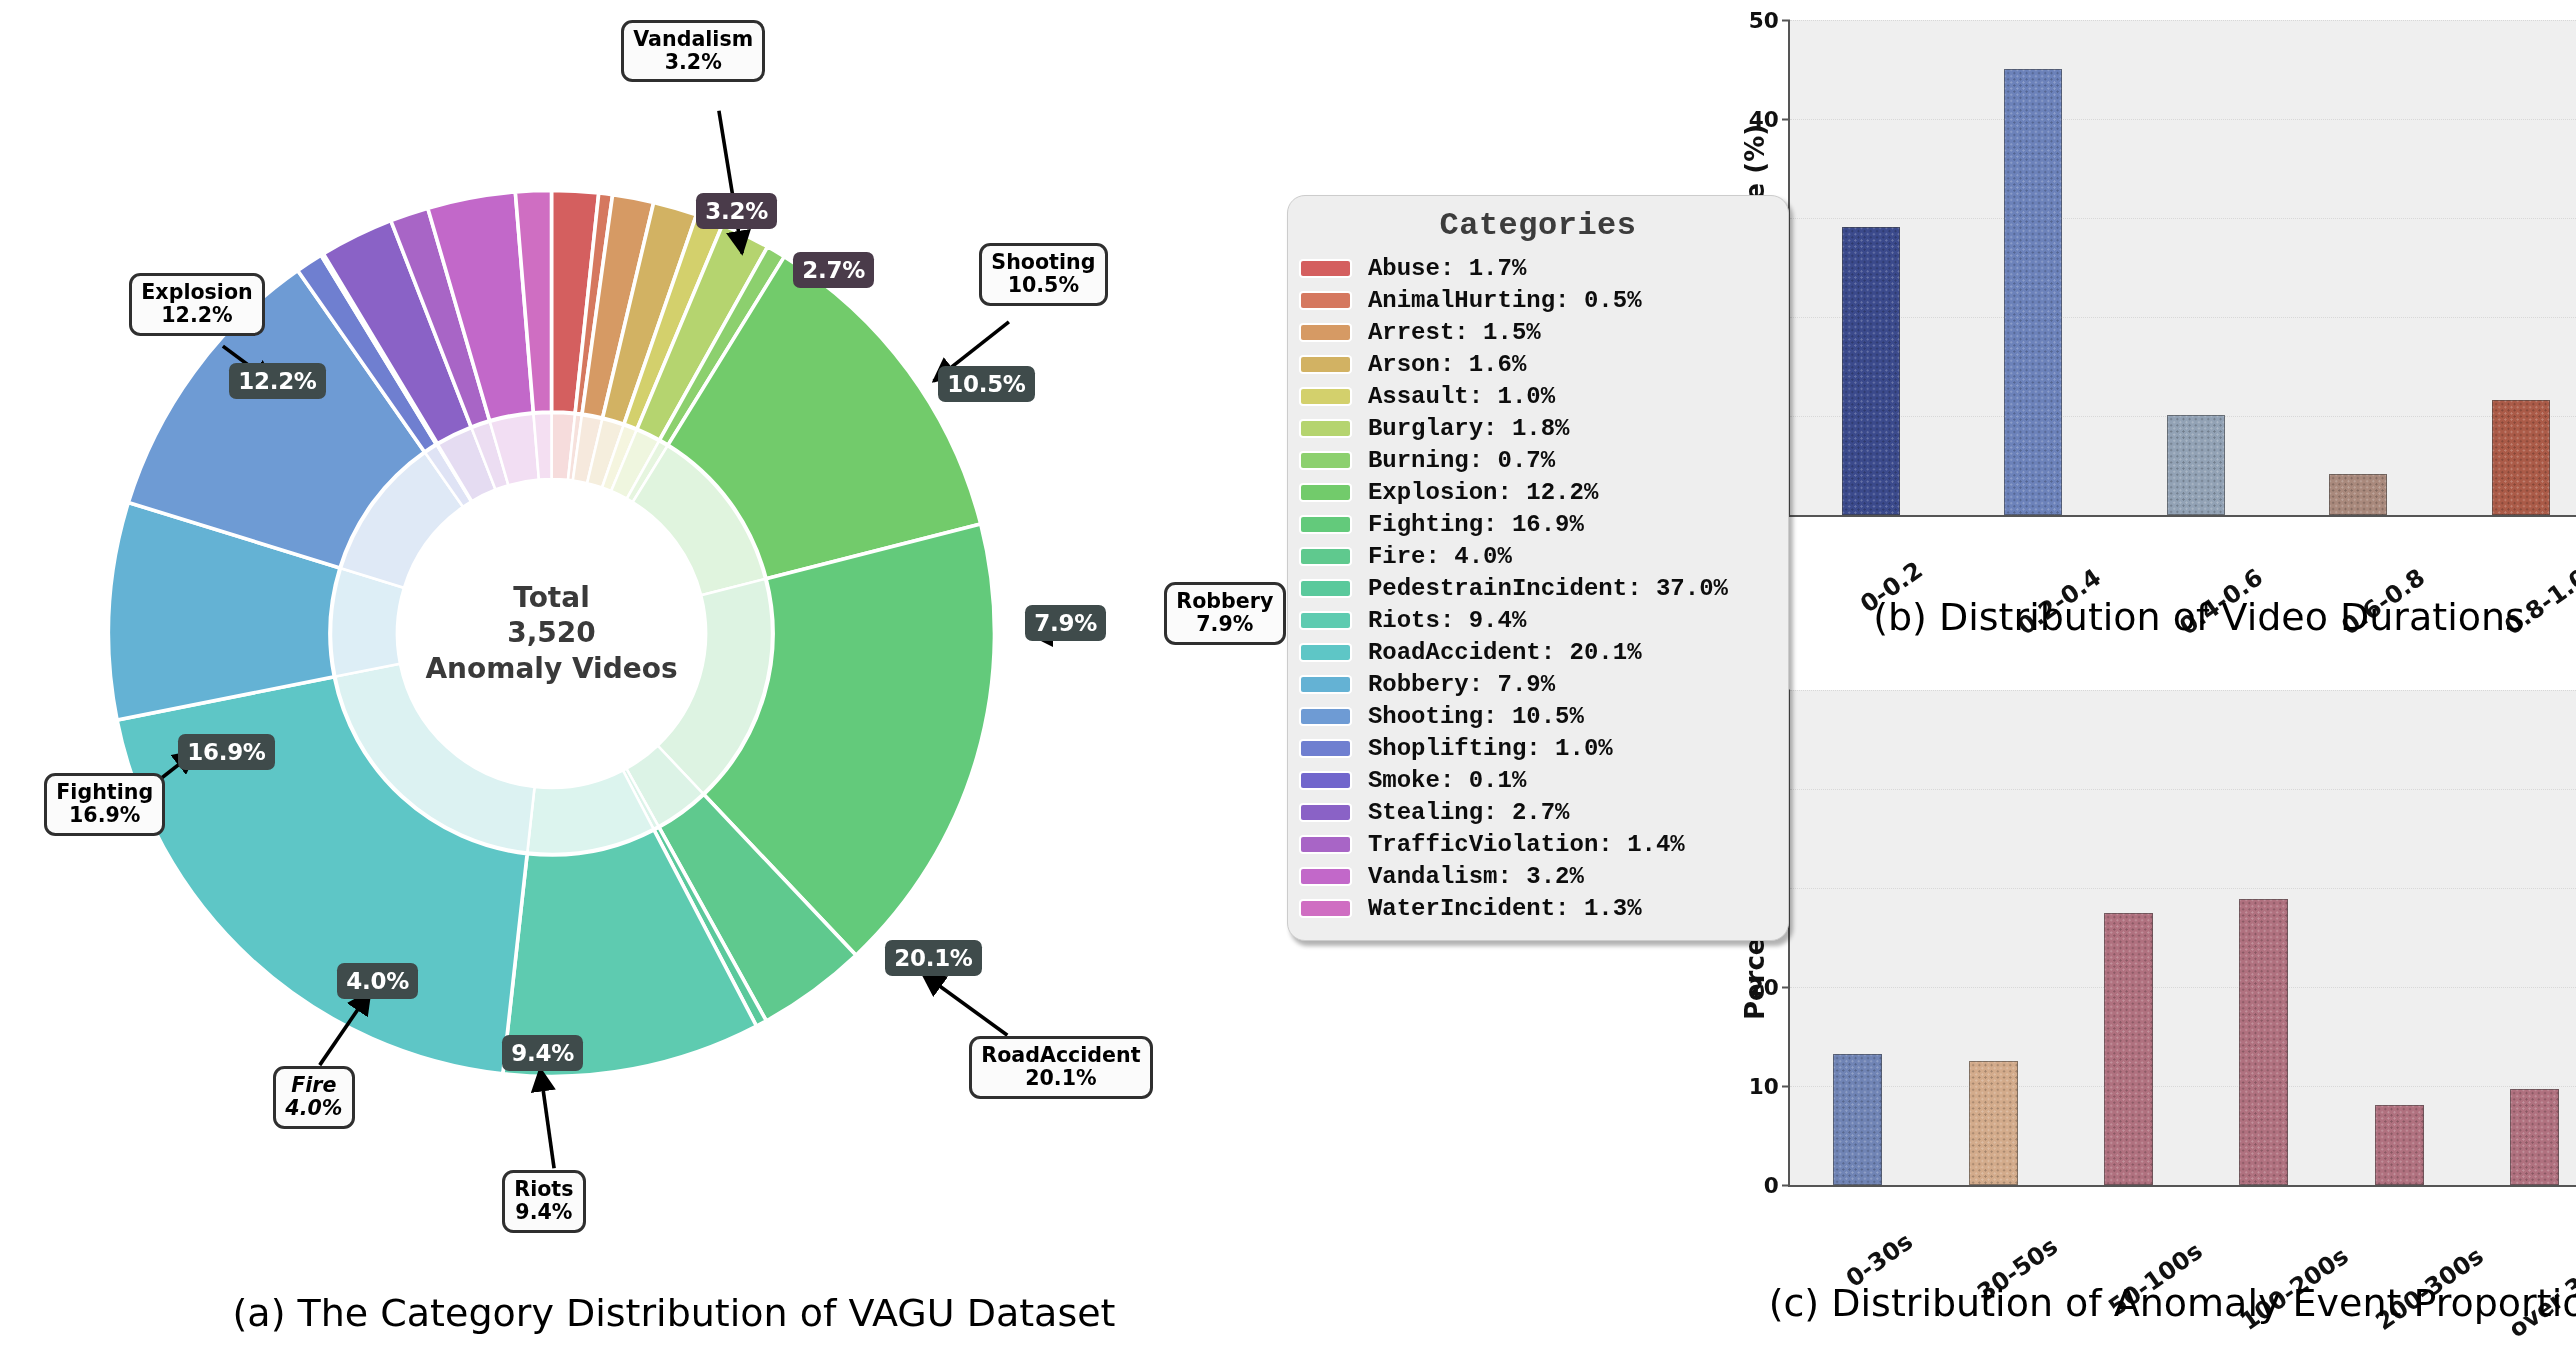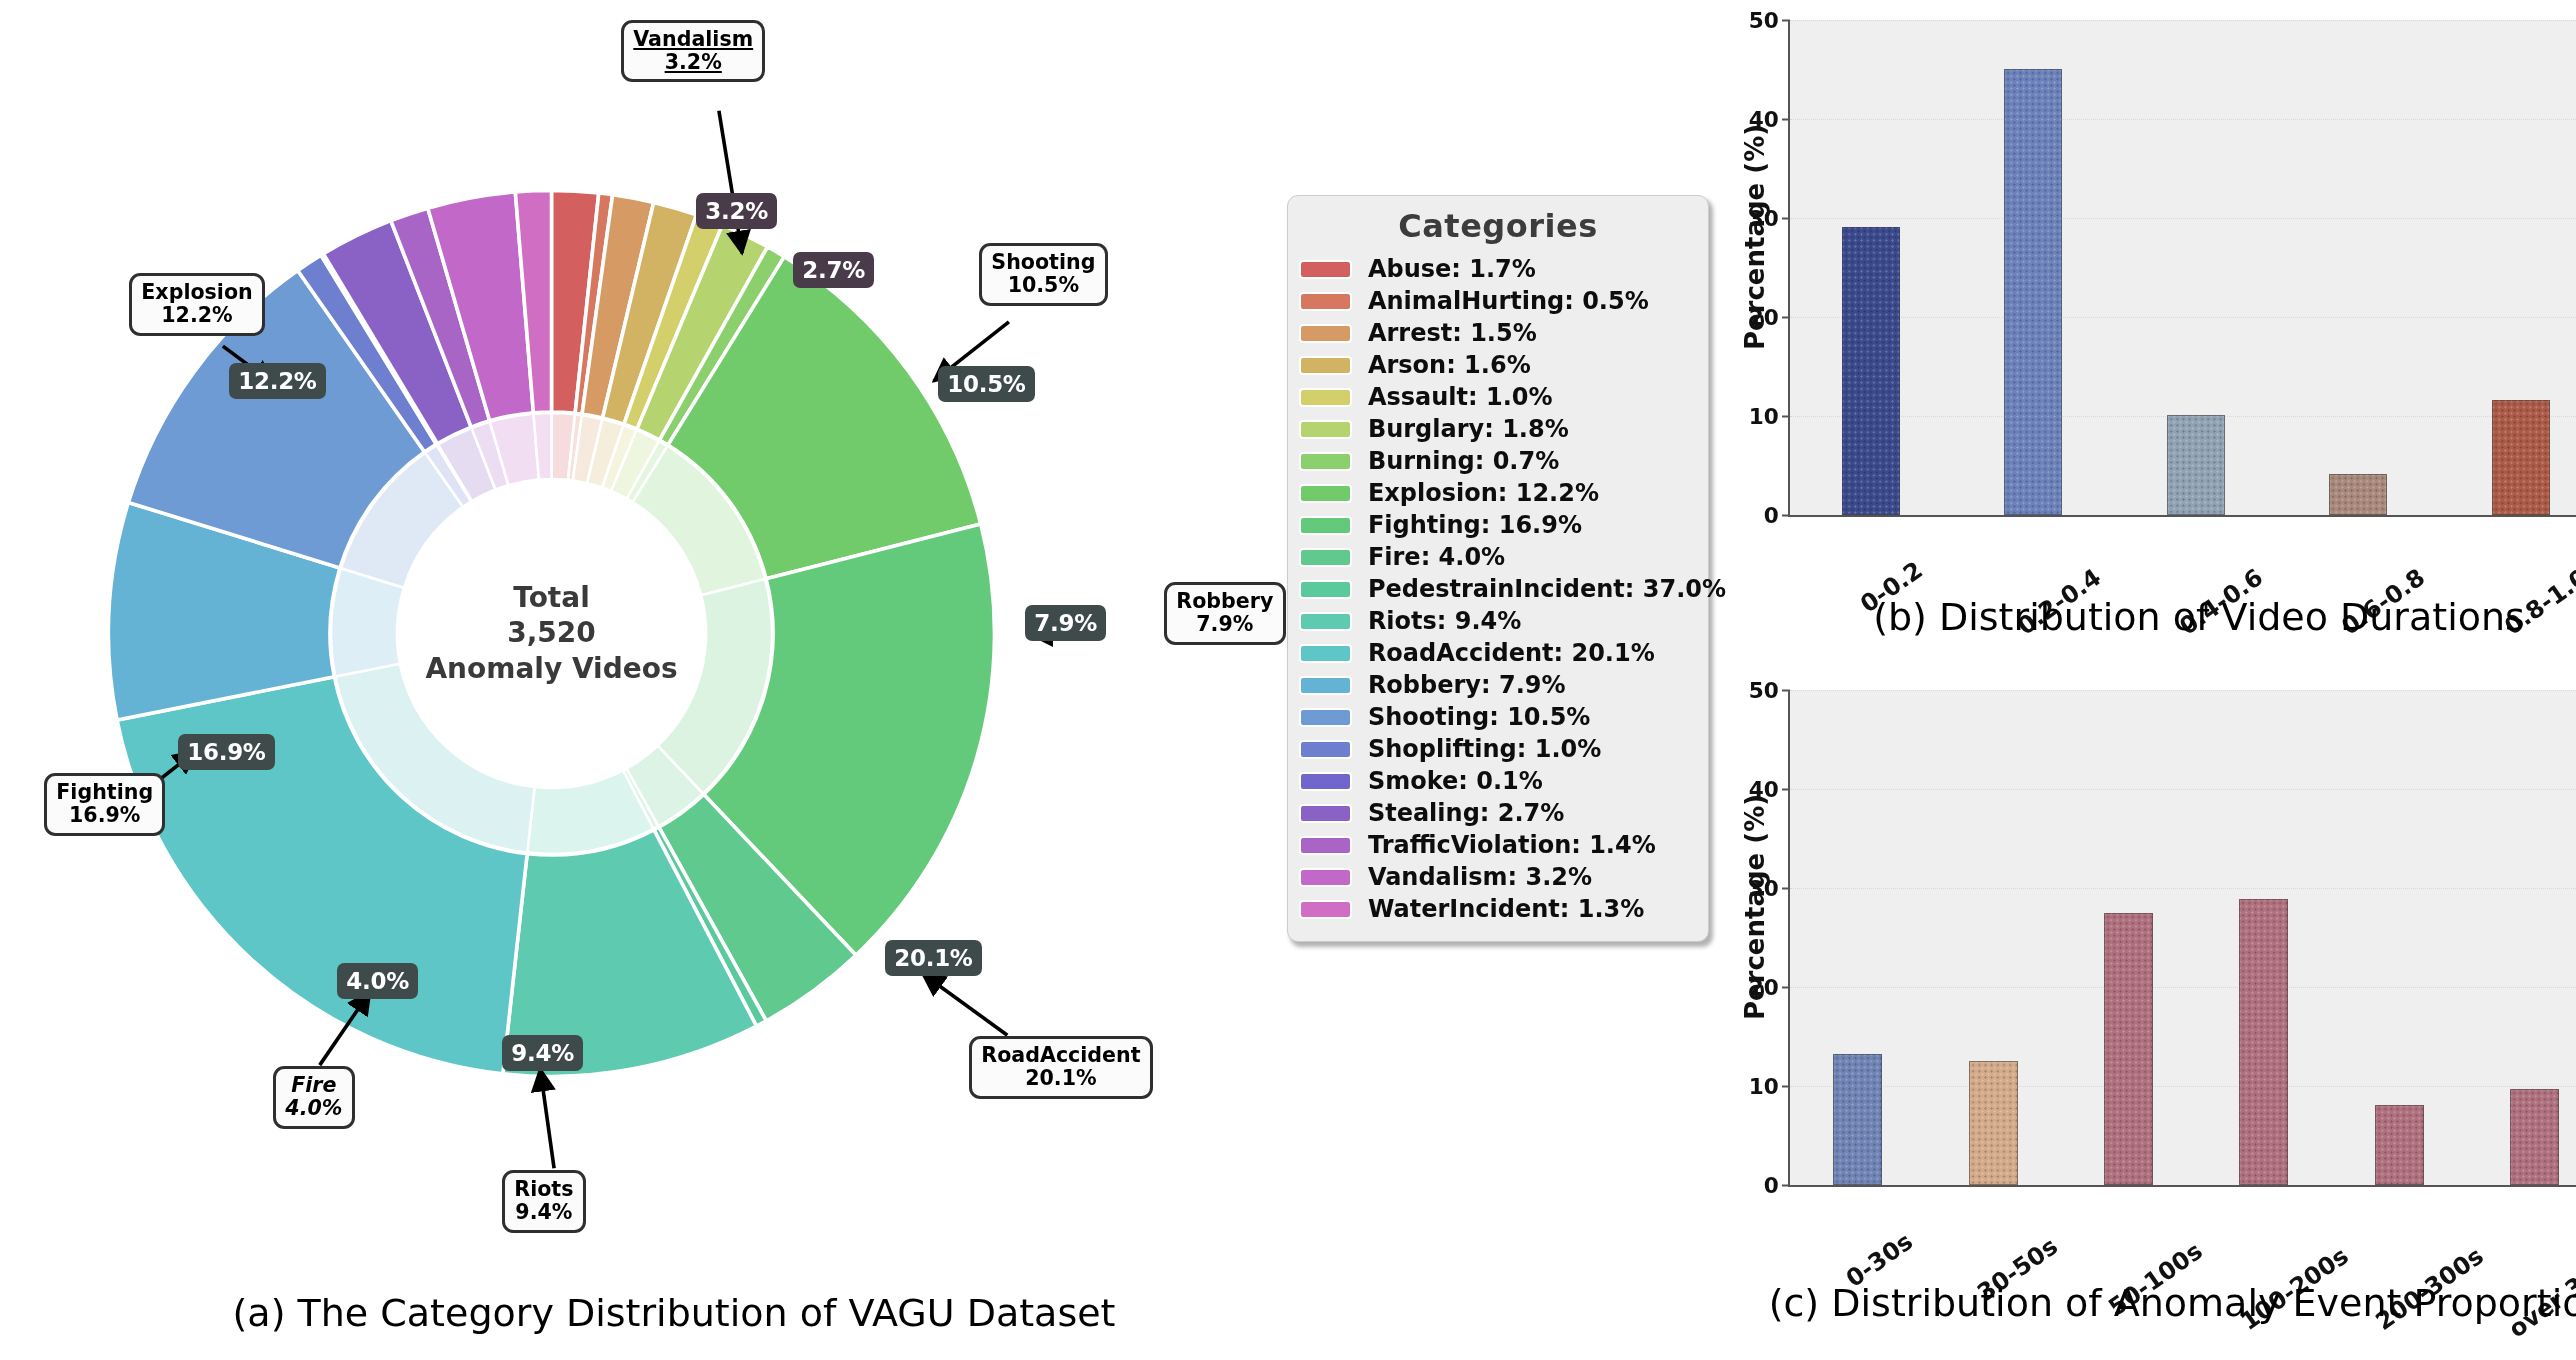--- a/index.html
+++ b/index.html
@@ -65,27 +65,28 @@
     color: #000;
     font-weight: 400;
     font-family: "DejaVu Sans", sans-serif;
     white-space: nowrap;
   }
 
   
   #legend {
     position: absolute;
     left: 1287px; top: 195px;
-    width: 422px;
+    width: 502px;
     background: #eeeeee;
     border: 1.5px solid #cccccc;
-    border-radius: 11px;
+    border-radius: 18px;
     box-shadow: 3.6px 4.1px 4.6px rgba(0,0,0,0.30);
     padding: 11.3px 13.4px 15.5px 13.4px;
     z-index: 10;
+    font-family: Liberation Mono, monospace;
   }
   #legend-title {
     text-align: center;
     font-size: 32px;
     color: #3c3c3c;
     font-weight: 600;
     margin-bottom: 8.2px;
     letter-spacing: 0.5px;
   }
   .legend-row { display: flex; align-items: center; height: 32px; }
@@ -225,21 +226,21 @@
           </g>
       </svg>
 
       <div id="center-label">
         <div>Total</div>
         <div>3,520</div>
         <div>Anomaly Videos</div>
       </div>
     </div>
 
-    <div class="callout" style="left:621px; top:19.6px;text-decoration:underline;">
+    <div class="callout" style="left:621px; top:19.6px;">
       <span>Vandalism</span>
       <span class="pct">3.2%</span>
     </div>
     <div class="callout" style="left:979px; top:231px;margin-top:12px;">
       <span>Shooting</span>
       <span class="pct">10.5%</span>
     </div>
     <div class="callout" style="left:1164px; top:582px;">
       <span>Robbery</span>
       <span class="pct">7.9%</span>

